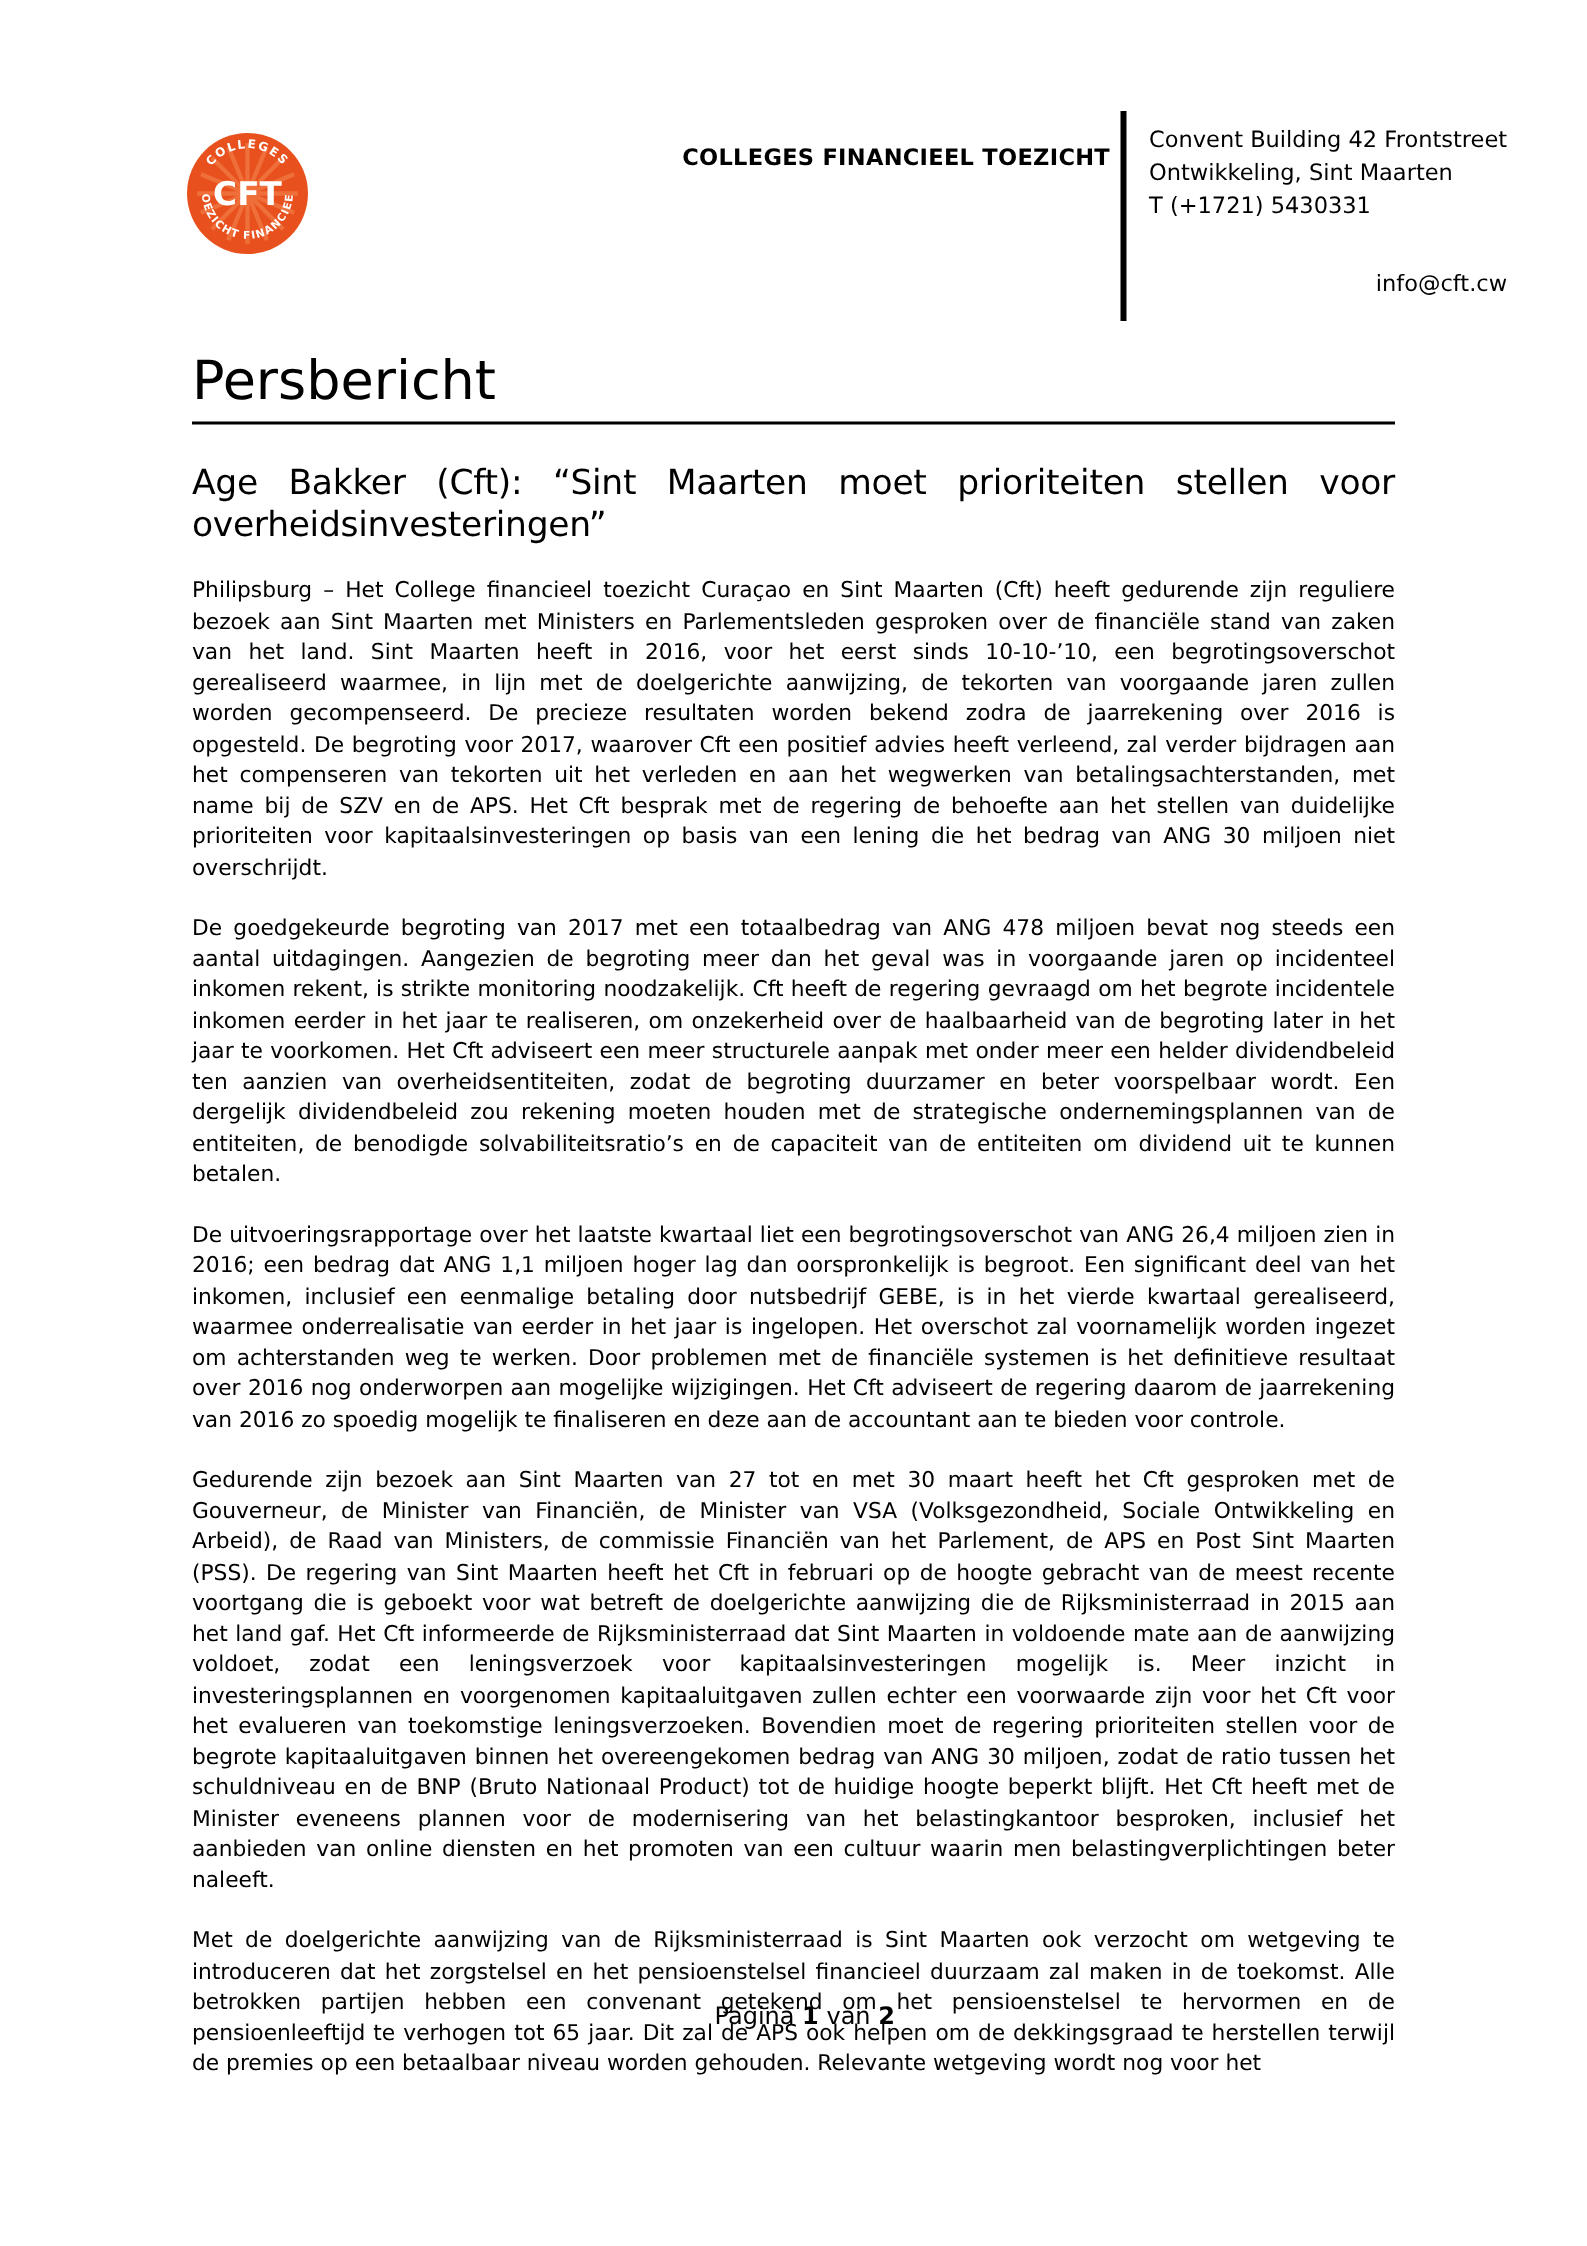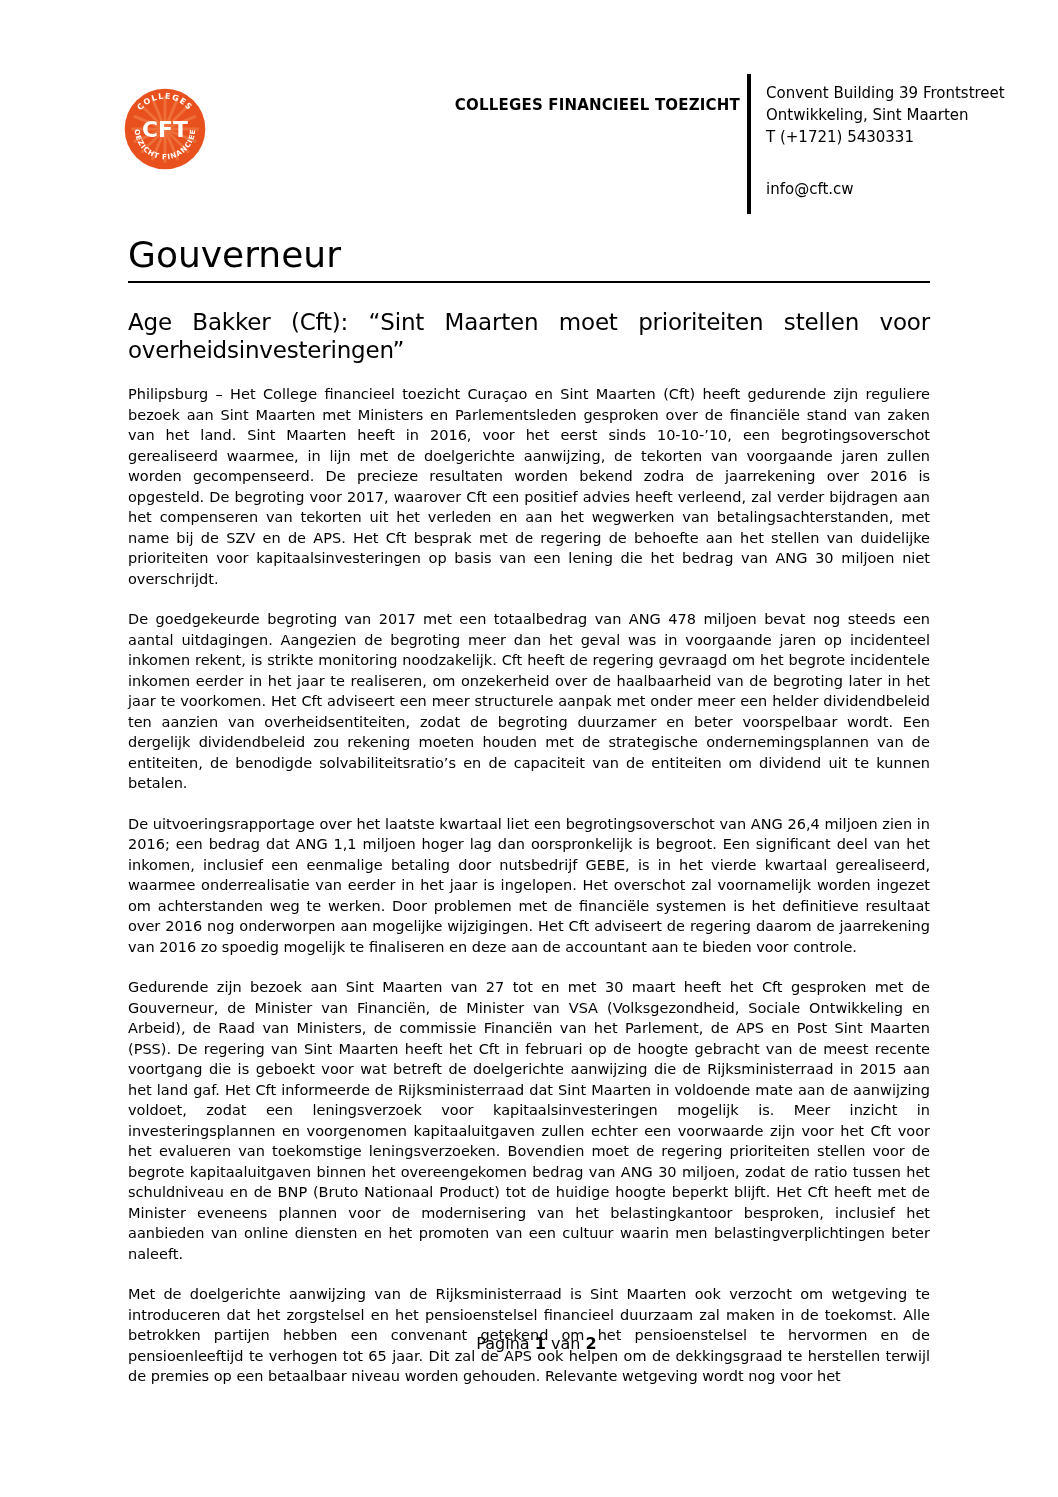--- a/index.html
+++ b/index.html
@@ -34,21 +34,21 @@
     background: #000000;
   }
   .contact {
     position: absolute;
     left: 766px;
     top: 82px;
     font-size: 15px;
     line-height: 22px;
   }
   .contact .phone { margin-top: 0; }
-  .contact .email { margin-top: 30px; }
+  .contact .email { margin-top: 30px; text-align: right; }
 
   
   .content {
     position: absolute;
     left: 128px;
     top: 235px;
     width: 802px;
   }
   .doc-title {
     font-size: 36px;
@@ -128,29 +128,29 @@
         </text>
         <text x="50" y="59" text-anchor="middle" font-size="26" font-weight="bold" fill="#ffffff" font-family="DejaVu Sans, sans-serif">CFT</text>
       </svg>
     </div>
 
     <div class="org-name">COLLEGES FINANCIEEL TOEZICHT</div>
 
     <div class="vbar"></div>
 
     <div class="contact">
-      <div>Convent Building 39 Frontstreet</div>
+      <div>Convent Building 42 Frontstreet</div>
       <div>Ontwikkeling, Sint Maarten</div>
       <div class="phone">T (+1721) 5430331</div>
       <div class="email">info@cft.cw</div>
     </div>
   </div>
 
   <div class="content">
-    <h1 class="doc-title">Gouverneur</h1>
+    <h1 class="doc-title">Persbericht</h1>
     <hr class="title-rule">
 
     <div class="headline">Age Bakker (Cft): “Sint Maarten moet prioriteiten stellen voor overheidsinvesteringen”</div>
 
     <p class="para bold">Philipsburg – Het College financieel toezicht Curaçao en Sint Maarten (Cft) heeft gedurende zijn reguliere bezoek aan Sint Maarten met Ministers en Parlementsleden gesproken over de financiële stand van zaken van het land. Sint Maarten heeft in 2016, voor het eerst sinds 10-10-’10, een begrotingsoverschot gerealiseerd waarmee, in lijn met de doelgerichte aanwijzing, de tekorten van voorgaande jaren zullen worden gecompenseerd. De precieze resultaten worden bekend zodra de jaarrekening over 2016 is opgesteld. De begroting voor 2017, waarover Cft een positief advies heeft verleend, zal verder bijdragen aan het compenseren van tekorten uit het verleden en aan het wegwerken van betalingsachterstanden, met name bij de SZV en de APS. Het Cft besprak met de regering de behoefte aan het stellen van duidelijke prioriteiten voor kapitaalsinvesteringen op basis van een lening die het bedrag van ANG 30 miljoen niet overschrijdt.</p>
     <p class="para">De goedgekeurde begroting van 2017 met een totaalbedrag van ANG 478 miljoen bevat nog steeds een aantal uitdagingen. Aangezien de begroting meer dan het geval was in voorgaande jaren op incidenteel inkomen rekent, is strikte monitoring noodzakelijk. Cft heeft de regering gevraagd om het begrote incidentele inkomen eerder in het jaar te realiseren, om onzekerheid over de haalbaarheid van de begroting later in het jaar te voorkomen. Het Cft adviseert een meer structurele aanpak met onder meer een helder dividendbeleid ten aanzien van overheidsentiteiten, zodat de begroting duurzamer en beter voorspelbaar wordt. Een dergelijk dividendbeleid zou rekening moeten houden met de strategische ondernemingsplannen van de entiteiten, de benodigde solvabiliteitsratio’s en de capaciteit van de entiteiten om dividend uit te kunnen betalen.</p>
     <p class="para">De uitvoeringsrapportage over het laatste kwartaal liet een begrotingsoverschot van ANG 26,4 miljoen zien in 2016; een bedrag dat ANG 1,1 miljoen hoger lag dan oorspronkelijk is begroot. Een significant deel van het inkomen, inclusief een eenmalige betaling door nutsbedrijf GEBE, is in het vierde kwartaal gerealiseerd, waarmee onderrealisatie van eerder in het jaar is ingelopen. Het overschot zal voornamelijk worden ingezet om achterstanden weg te werken. Door problemen met de financiële systemen is het definitieve resultaat over 2016 nog onderworpen aan mogelijke wijzigingen. Het Cft adviseert de regering daarom de jaarrekening van 2016 zo spoedig mogelijk te finaliseren en deze aan de accountant aan te bieden voor controle.</p>
     <p class="para">Gedurende zijn bezoek aan Sint Maarten van 27 tot en met 30 maart heeft het Cft gesproken met de Gouverneur, de Minister van Financiën, de Minister van VSA (Volksgezondheid, Sociale Ontwikkeling en Arbeid), de Raad van Ministers, de commissie Financiën van het Parlement, de APS en Post Sint Maarten (PSS). De regering van Sint Maarten heeft het Cft in februari op de hoogte gebracht van de meest recente voortgang die is geboekt voor wat betreft de doelgerichte aanwijzing die de Rijksministerraad in 2015 aan het land gaf. Het Cft informeerde de Rijksministerraad dat Sint Maarten in voldoende mate aan de aanwijzing voldoet, zodat een leningsverzoek voor kapitaalsinvesteringen mogelijk is. Meer inzicht in investeringsplannen en voorgenomen kapitaaluitgaven zullen echter een voorwaarde zijn voor het Cft voor het evalueren van toekomstige leningsverzoeken. Bovendien moet de regering prioriteiten stellen voor de begrote kapitaaluitgaven binnen het overeengekomen bedrag van ANG 30 miljoen, zodat de ratio tussen het schuldniveau en de BNP (Bruto Nationaal Product) tot de huidige hoogte beperkt blijft. Het Cft heeft met de Minister eveneens plannen voor de modernisering van het belastingkantoor besproken, inclusief het aanbieden van online diensten en het promoten van een cultuur waarin men belastingverplichtingen beter naleeft.</p>
     <p class="para">Met de doelgerichte aanwijzing van de Rijksministerraad is Sint Maarten ook verzocht om wetgeving te introduceren dat het zorgstelsel en het pensioenstelsel financieel duurzaam zal maken in de toekomst. Alle betrokken partijen hebben een convenant getekend om het pensioenstelsel te hervormen en de pensioenleeftijd te verhogen tot 65 jaar. Dit zal de APS ook helpen om de dekkingsgraad te herstellen terwijl de premies op een betaalbaar niveau worden gehouden. Relevante wetgeving wordt nog voor het</p>
   </div>

